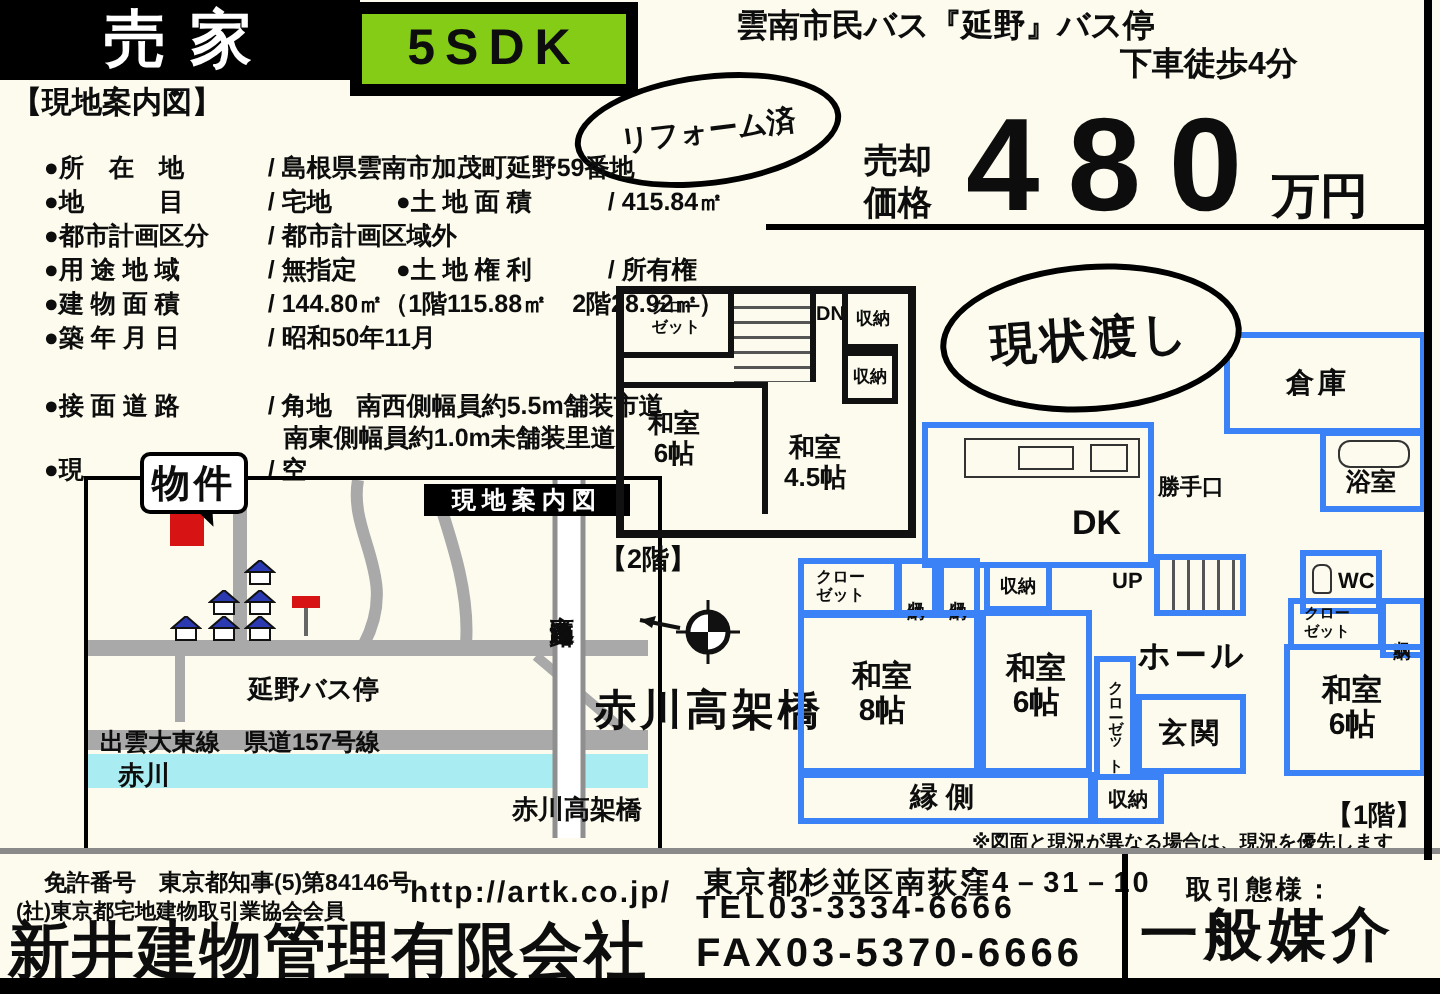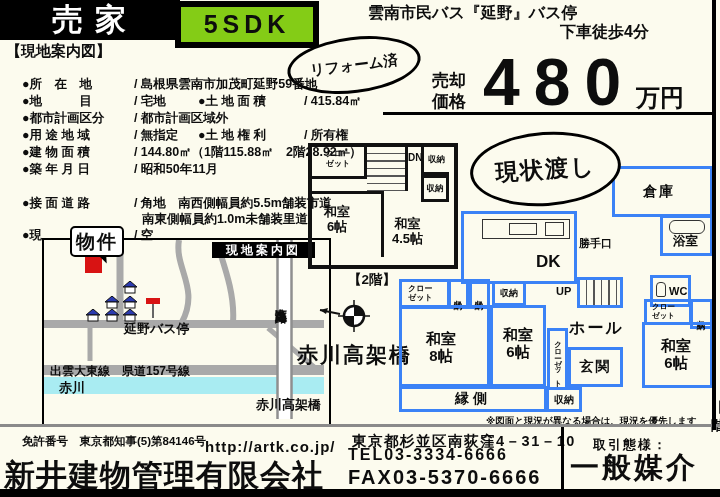--- a/index.html
+++ b/index.html
@@ -36,21 +36,21 @@
   .marker{left:85px;top:257px;width:17px;height:16px;background:#d81313;z-index:2;}
   
   .room{position:absolute;border:3px solid #3b82f6;}
   .plan2f{left:308px;top:143px;width:142px;height:118px;border:4px solid #111;}
   .rlabel{position:absolute;text-align:center;line-height:1.15;}
   .vtext{writing-mode:vertical-rl;text-orientation:upright;letter-spacing:1px;}
   .hatch-h{background:repeating-linear-gradient(180deg,rgba(0,0,0,0) 0 6px,#555 6px 7.5px);}
   .hatch-v{background:repeating-linear-gradient(90deg,rgba(0,0,0,0) 0 6px,#555 6px 7.5px);}
   .wall{position:absolute;background:#111;}
   .garage{left:297px;top:341px;font-size:21px;letter-spacing:2px;}
-  .floor-lbl{font-size:13.5px;margin-left:48px;}
+  .floor-lbl{font-size:13.5px;}
   .note{left:486px;top:415px;font-size:9.5px;}
   
   .sep{left:0;top:424px;width:720px;height:3px;background:#8a8a8a;}
   .license{left:22px;top:434px;font-size:11.5px;}
   .member{left:8px;top:449px;font-size:10.5px;}
   .company{left:4px;top:455px;font-size:31px;letter-spacing:1px;}
   .url{left:205px;top:438px;font-size:15px;letter-spacing:1px;}
   .address{left:352px;top:432px;font-size:14.5px;letter-spacing:1.5px;}
   .tel{left:348px;top:446px;font-size:16px;letter-spacing:2px;}
   .fax{left:348px;top:466px;font-size:20px;letter-spacing:2px;}
@@ -116,21 +116,21 @@
       <path d="M46,88 V121" stroke="#a9a9a9" stroke-width="5" fill="none"></path>
       <path d="M224,88 L270,127" stroke="#a9a9a9" stroke-width="5" fill="none"></path>
       <rect x="0" y="125" width="280" height="10" fill="#a9a9a9"></rect>
       <rect x="0" y="137" width="280" height="17" fill="#a9ecf2"></rect>
       <rect x="234" y="0" width="13" height="179" fill="#ffffff"></rect>
       <path d="M233.5,0 V179" stroke="#8f8f8f" stroke-width="2.5" fill="none"></path>
       <path d="M247.5,0 V179" stroke="#8f8f8f" stroke-width="2.5" fill="none"></path>
     </svg>
     <div class="abs ctr map-title">現地案内図</div>
     <div class="map-lbl vtext" style="left:228px;top:58px;font-size:12.5px">高速道路</div>
-    <div class="map-lbl" style="left:80px;top:80px">延野バス停</div>
+    <div class="map-lbl" style="left:80px;top:96px">延野バス停</div>
     <div class="map-lbl pre" style="left:6px;top:123px;font-size:12px">出雲大東線　県道157号線</div>
     <div class="map-lbl" style="left:15px;top:139px">赤川</div>
     <div class="map-lbl" style="left:212px;top:156px">赤川高架橋</div>
     <div class="abs" style="left:102px;top:58px;width:14px;height:6px;background:#d81313"></div>
     <div class="abs" style="left:108px;top:64px;width:2px;height:14px;background:#666"></div>
     <div class="house" style="left:78px;top:40px"><svg width="16" height="13">
           <polygon points="1,6 8,0 15,6" fill="#2b3ab0" stroke="#111"></polygon>
           <rect x="3" y="6" width="10" height="6" fill="#fff" stroke="#111"></rect>
         </svg></div>
     <div class="house" style="left:60px;top:55px"><svg width="16" height="13">
@@ -255,20 +255,21 @@
         <div>6帖</div>
     </div>
   </div>
   <div class="room ctr" style="left:399px;top:386px;width:142px;height:20px;font-size:14px;letter-spacing:4px">縁側</div>
   <div class="room ctr" style="left:546px;top:387px;width:30px;height:19px;font-size:10px">収納</div>
   <div class="abs floor-lbl" style="left:663px;top:399px">【1階】</div>
   <div class="abs note">※図面と現況が異なる場合は、現況を優先します</div>
 
   <div class="abs sep"></div>
   <div class="abs license pre">免許番号　東京都知事(5)第84146号</div>
+  <div class="abs member">(社)東京都宅地建物取引業協会会員</div>
   <div class="abs company">新井建物管理有限会社</div>
   <div class="abs url">http://artk.co.jp/</div>
   <div class="abs address">東京都杉並区南荻窪4－31－10</div>
   <div class="abs tel">TEL03-3334-6666</div>
   <div class="abs fax">FAX03-5370-6666</div>
   <div class="abs vline"></div>
   <div class="abs deal-lbl">取引態様：</div>
   <div class="abs deal">一般媒介</div>
   <div class="abs bottom-bar"></div>
   <div class="abs right-border"></div>

